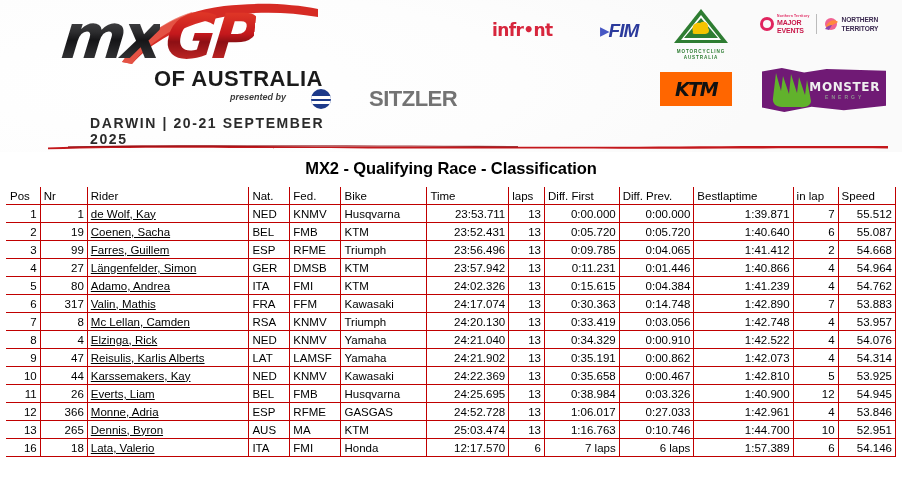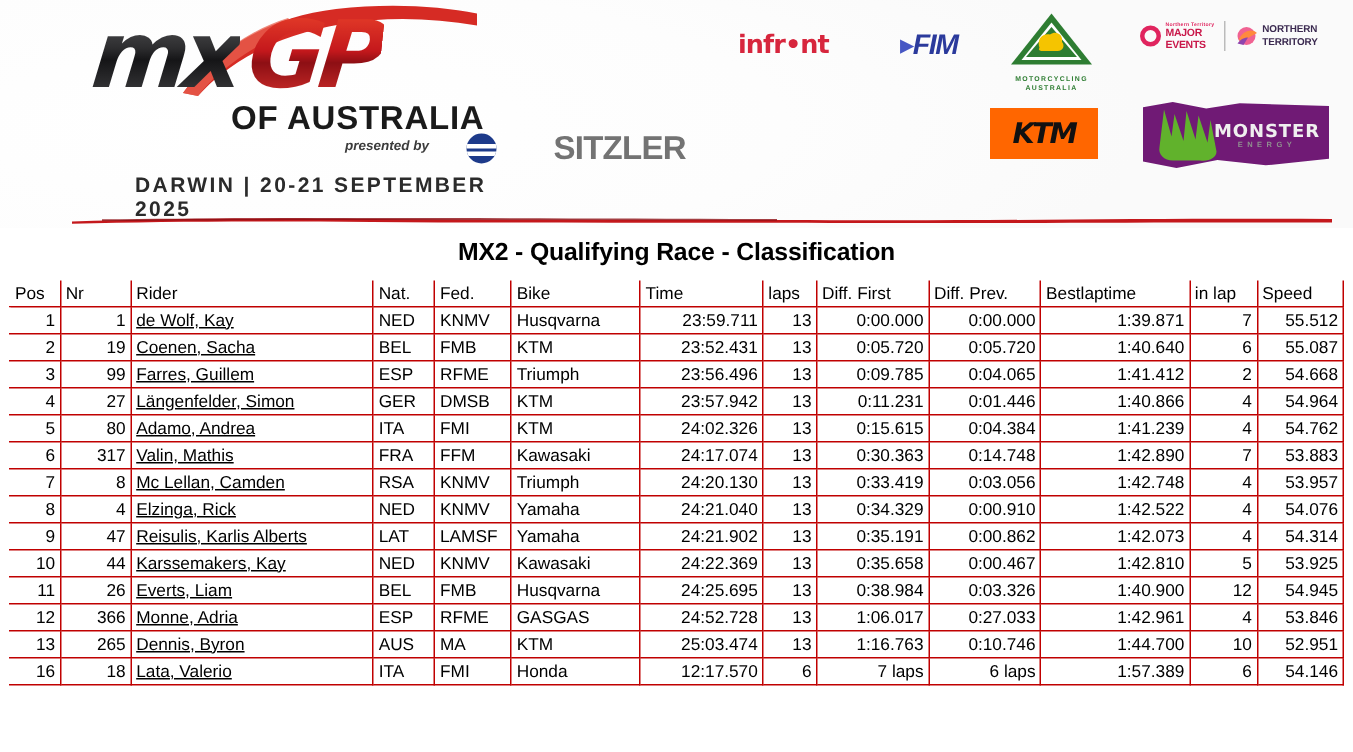--- a/index.html
+++ b/index.html
@@ -334,21 +334,21 @@
       </tr>
     </thead>
     <tbody id="results-body">
         <tr>
           <td class="num">1</td>
           <td class="num">1</td>
           <td class="txt"><span class="rider-link">de Wolf, Kay</span></td>
           <td class="txt">NED</td>
           <td class="txt">KNMV</td>
           <td class="txt">Husqvarna</td>
-          <td class="num">23:59.711</td>
+          <td class="num">23:53.711</td>
           <td class="num">13</td>
           <td class="num">0:00.000</td>
           <td class="num">0:00.000</td>
           <td class="num">1:39.871</td>
           <td class="num">7</td>
           <td class="num">55.512</td>
         </tr>
         <tr>
           <td class="num">2</td>
           <td class="num">19</td>

